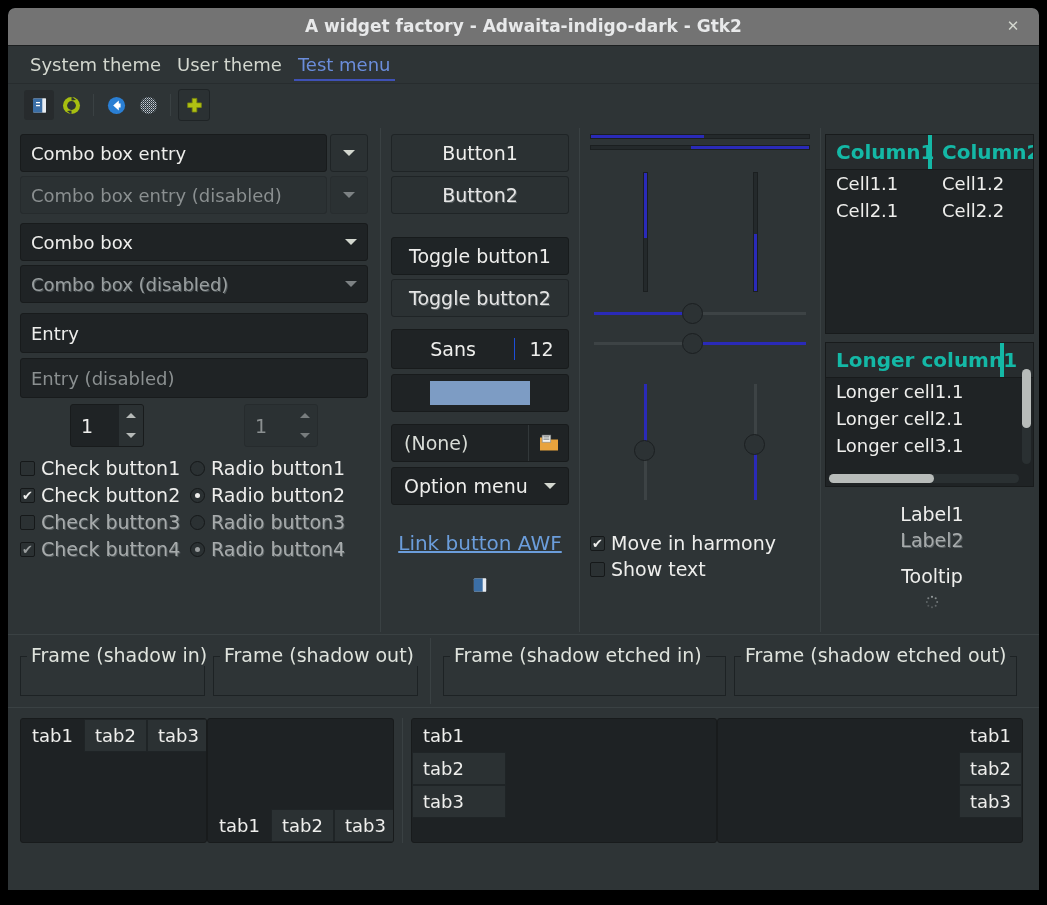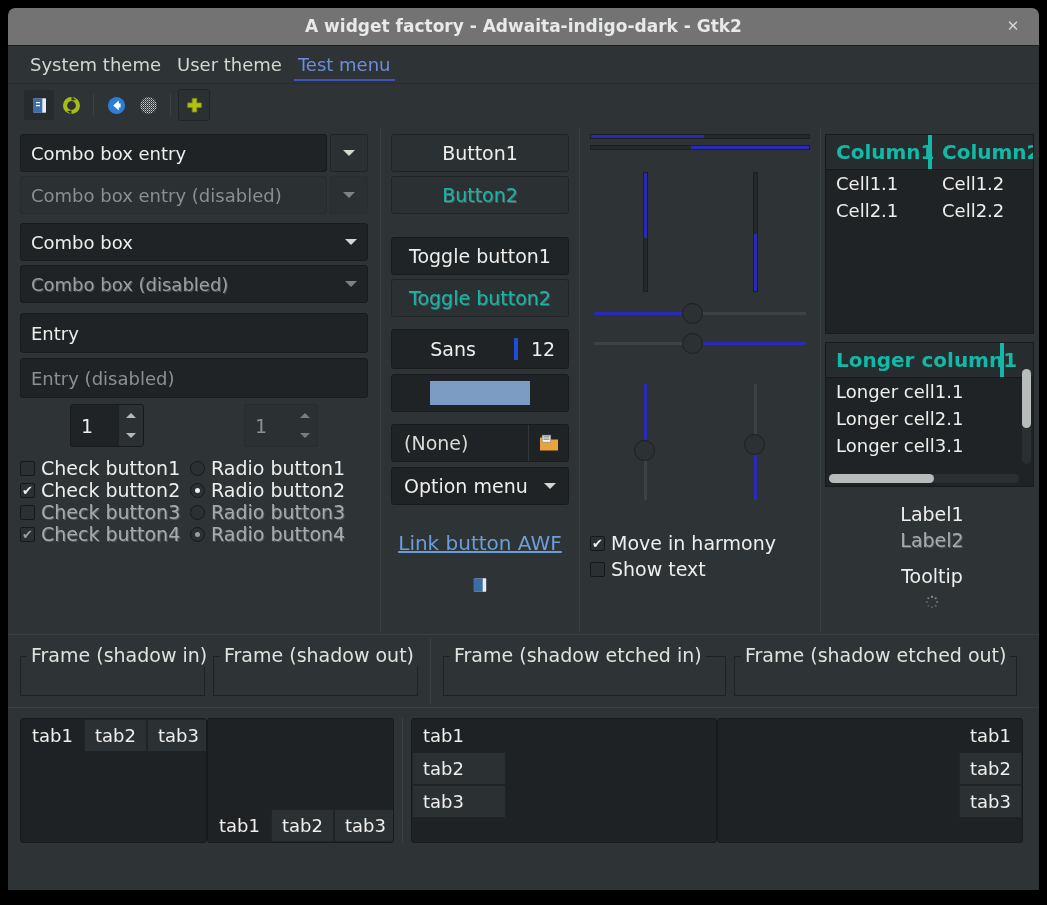--- a/index.html
+++ b/index.html
@@ -176,21 +176,21 @@
     display: flex; flex-direction: column;
     align-items: center; justify-content: space-around;
     cursor: pointer;
   }
   .tri-up { width:0;height:0;border-left:5px solid transparent;border-right:5px solid transparent;border-bottom:5px solid #b6bab8; }
   .tri-dn { width:0;height:0;border-left:5px solid transparent;border-right:5px solid transparent;border-top:5px solid #b6bab8; }
   .spin.disabled .tri-up { border-bottom-color:#787d7e; }
   .spin.disabled .tri-dn { border-top-color:#787d7e; }
 
   
-  .crgrid { display: grid; grid-template-columns: 170px auto; }
+  .crgrid { display: grid; grid-template-columns: 170px auto; row-gap: 5px; }
   .cr { display: flex; align-items: center; gap: 6px; cursor: pointer; }
   .cr-lbl { color: #eeeeec; font-size: 19px; }
   .cr.dis .cr-lbl { color: #a7abac; text-shadow: 1px 1px 0 #585f61; }
   .chk {
     width: 15px; height: 15px;
     border: 1px solid #151819;
     background: #2b3133;
     border-radius: 2px;
     display: flex; align-items: center; justify-content: center;
     font-size: 13px; color: #eeeeec; line-height: 1;
@@ -210,30 +210,30 @@
   .btn {
     background: #2b3133;
     border: 1px solid #1f2426;
     border-radius: 3px;
     color: #eeeeec; font-size: 19px;
     height: 38px;
     display: flex; align-items: center; justify-content: center;
     margin-bottom: 4px;
     cursor: pointer;
   }
-  .btn.disabled { color: #14b8a6; text-shadow: 1px 1px 0 #585f61; }
+  .btn.disabled { color: #e5e5e5; text-shadow: 1px 1px 0 #585f61; }
   .btn.toggle-on { background: #22272900; background-color: #1f2426; border-color: #171b1c; }
   .btn.gap { margin-top: 23px; }
   .font-btn {
     background: #1f2325; border: 1px solid #181b1c; border-radius: 3px;
     height: 40px; display: flex; align-items: center;
     color: #eeeeec; font-size: 19px; margin-bottom: 5px; cursor: pointer;
   }
   .font-name { flex: 1; text-align: center; }
-  .font-size { width: 54px; text-align: center; border-left: 4px solid #1d4ed8; }
+  .font-size { width: 54px; text-align: center; border-left: 1px solid #1d4ed8; }
   .color-btn {
     background: #1f2325; border: 1px solid #181b1c; border-radius: 3px;
     height: 38px; display: flex; align-items: center; justify-content: center;
     margin-bottom: 5px; cursor: pointer;
   }
   .color-swatch { width: 100px; height: 24px; }
   .file-btn {
     background: #1f2325; border: 1px solid #181b1c; border-radius: 3px;
     height: 38px; display: flex; align-items: center;
     padding: 0 0 0 12px; color: #d8dcd6; font-size: 19px;

